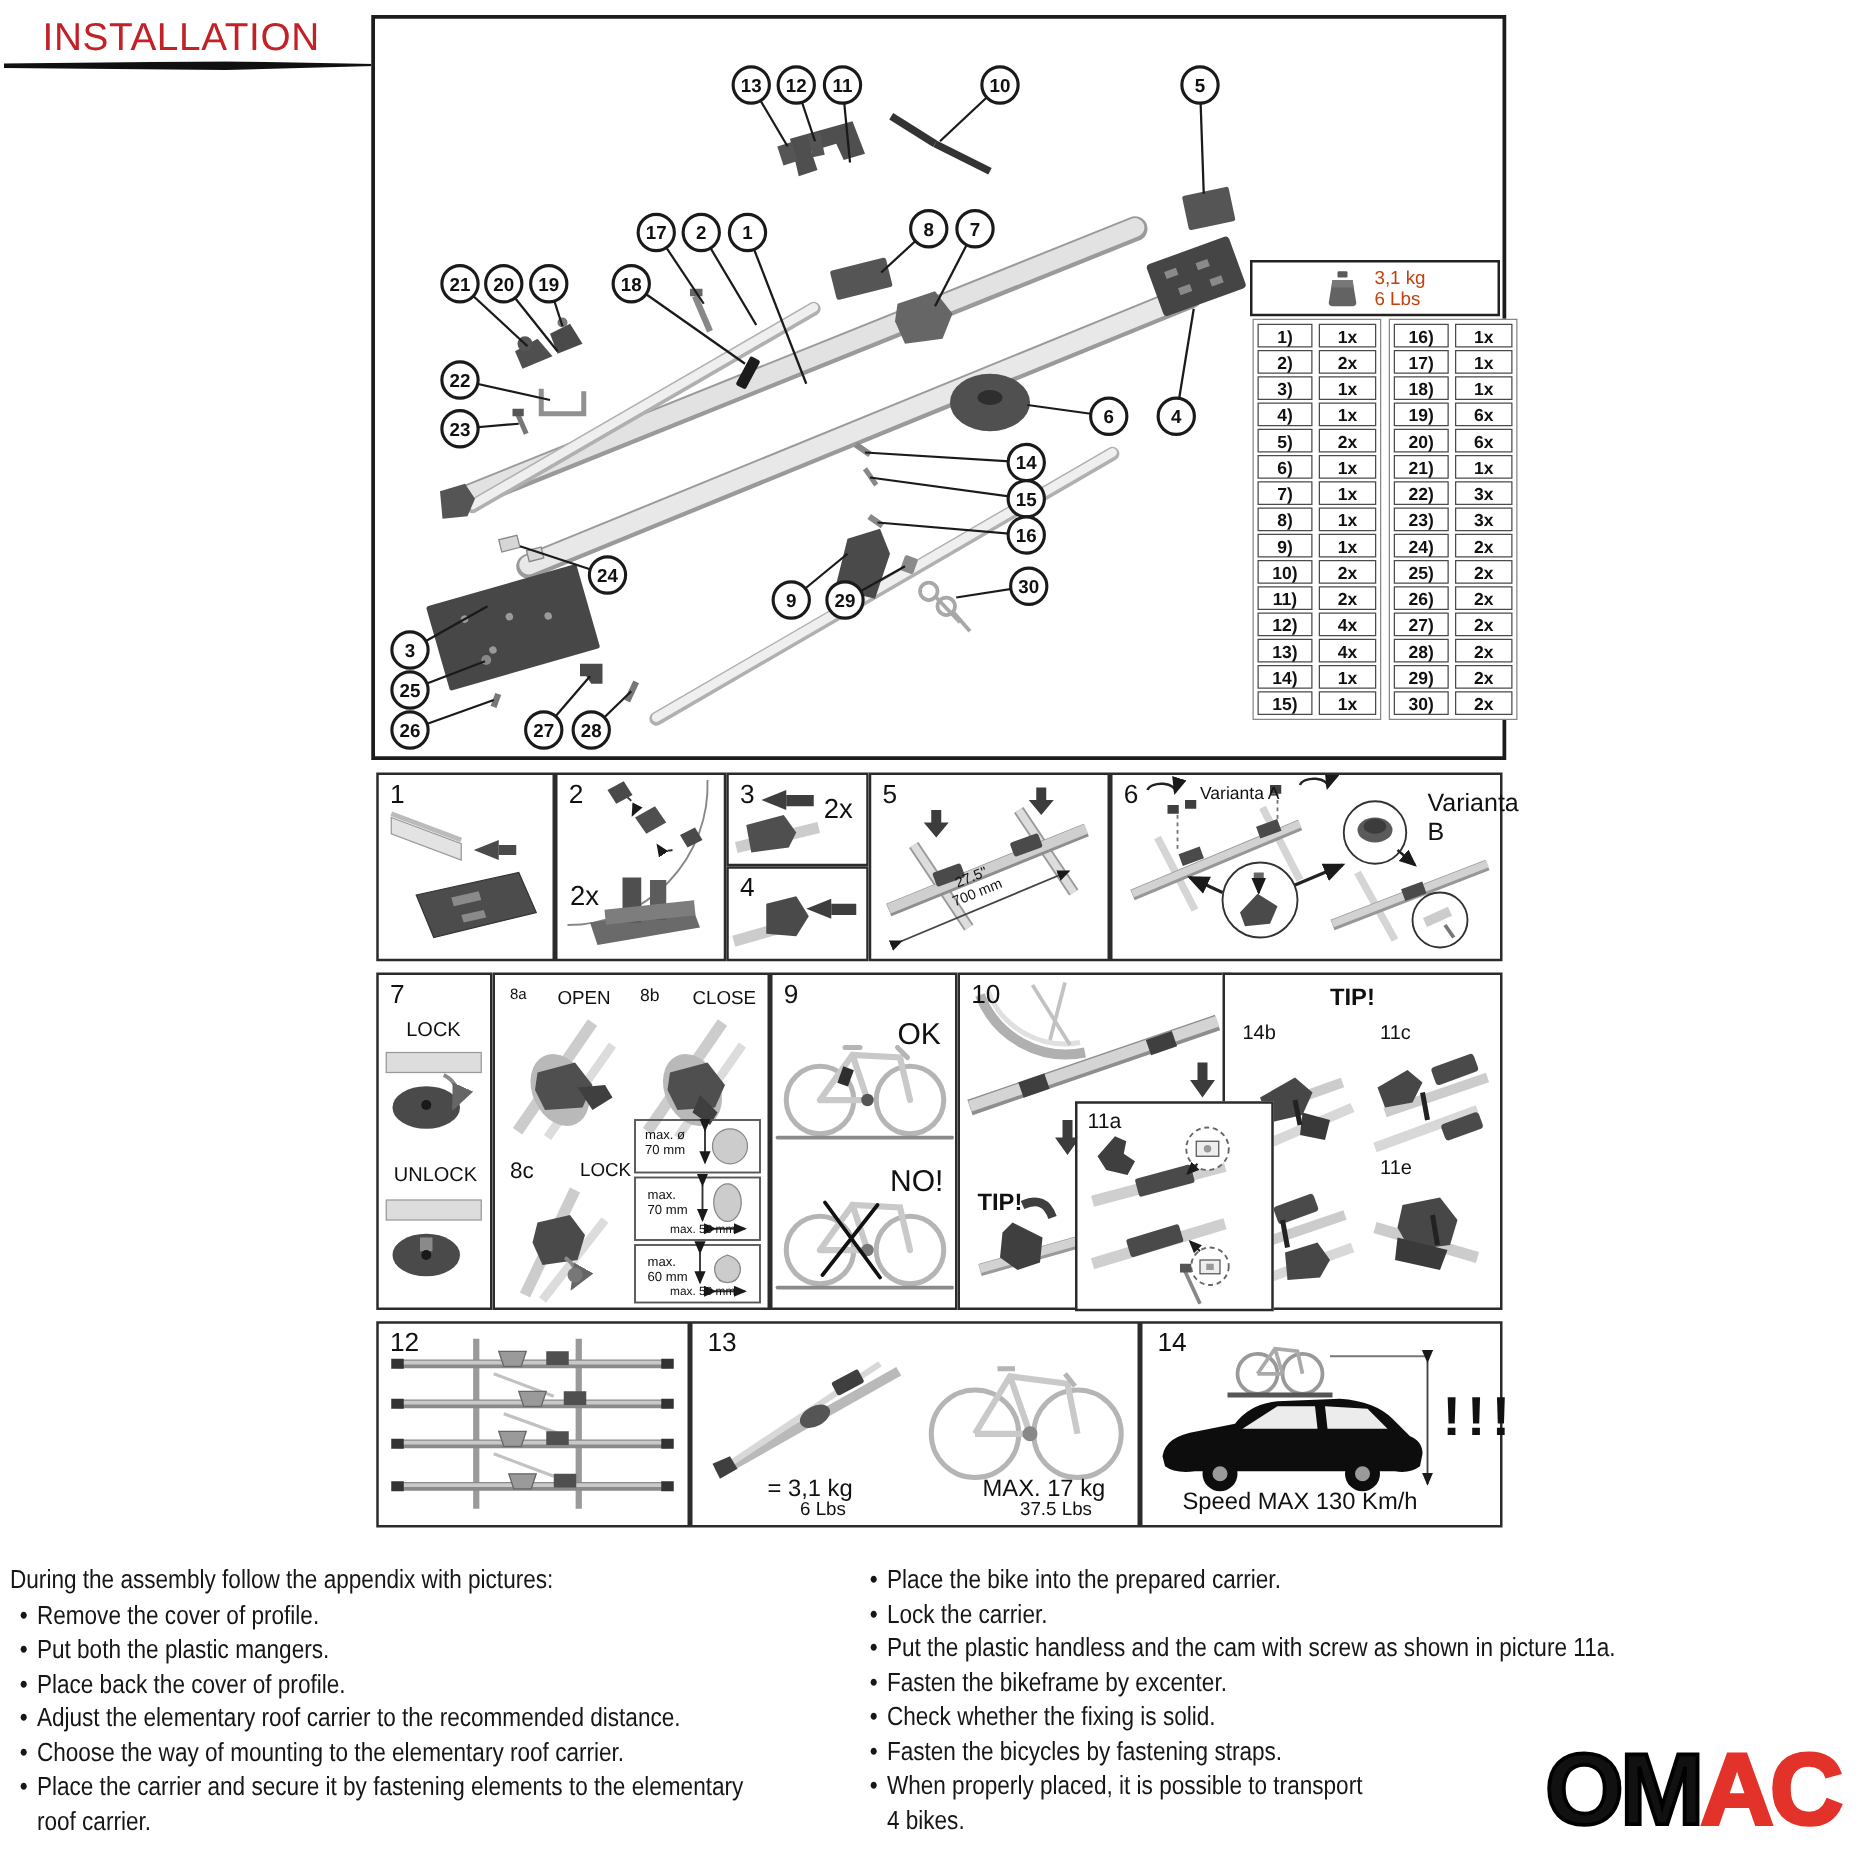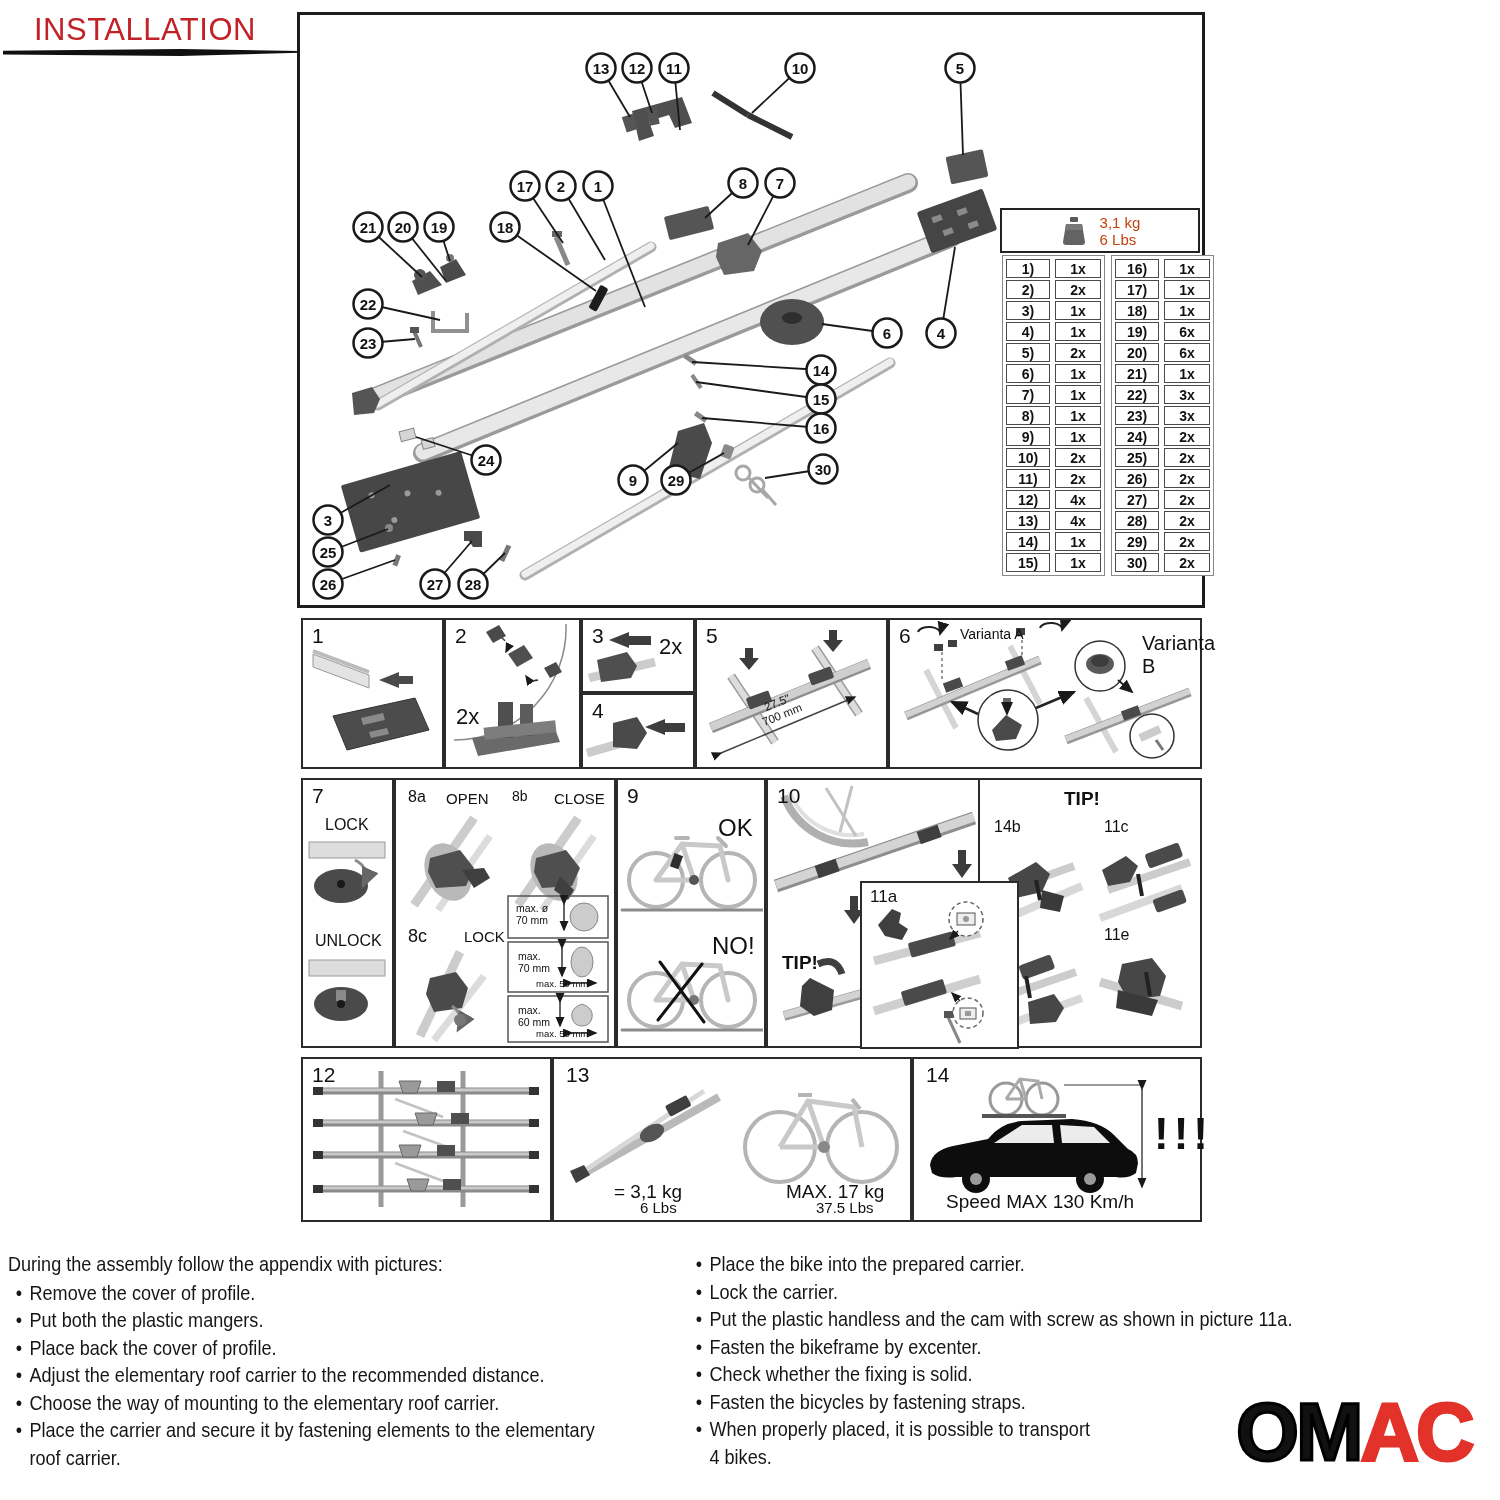--- a/index.html
+++ b/index.html
@@ -524,21 +524,21 @@
     </g>
     <circle cx="188" cy="137" r="14" fill="#ccc" stroke="#888"></circle>
     <line x1="168" y1="124" x2="168" y2="150" stroke="#333" stroke-width="1.5" marker-start="url(#arr)" marker-end="url(#arr)"></line>
     <ellipse cx="186" cy="182" rx="11" ry="15" fill="#ccc" stroke="#888"></ellipse>
     <line x1="166" y1="168" x2="166" y2="196" stroke="#333" stroke-width="1.5" marker-start="url(#arr)" marker-end="url(#arr)"></line>
     <line x1="176" y1="203" x2="200" y2="203" stroke="#333" stroke-width="1.5" marker-start="url(#arr)" marker-end="url(#arr)"></line>
     <path d="M186 224 q12 4 10 14 q-2 8 -10 8 q-8 0 -10 -8 q-2 -10 10 -14z" fill="#ccc" stroke="#888"></path>
     <line x1="164" y1="222" x2="164" y2="246" stroke="#333" stroke-width="1.5" marker-start="url(#arr)" marker-end="url(#arr)"></line>
     <line x1="176" y1="253" x2="200" y2="253" stroke="#333" stroke-width="1.5" marker-start="url(#arr)" marker-end="url(#arr)"></line>
   </svg>
-  <div class="plabel" style="left:12px;top:8px;font-size:16px">8a</div>
+  <div class="plabel" style="left:12px;top:8px;font-size:12px">8a</div>
   <div class="plabel" style="left:50px;top:10px;font-size:15px">OPEN</div>
   <div class="plabel" style="left:116px;top:8px;font-size:14px">8b</div>
   <div class="plabel" style="left:158px;top:10px;font-size:15px">CLOSE</div>
   <div class="plabel" style="left:12px;top:146px;font-size:18px">8c</div>
   <div class="plabel" style="left:68px;top:148px;font-size:15px">LOCK</div>
   <div class="plabel" style="left:120px;top:122px;font-size:10.5px;line-height:12px">
     <div>max. ø</div>
       <div>70 mm</div>
   </div>
   <div class="plabel" style="left:122px;top:170px;font-size:10.5px;line-height:12px">

